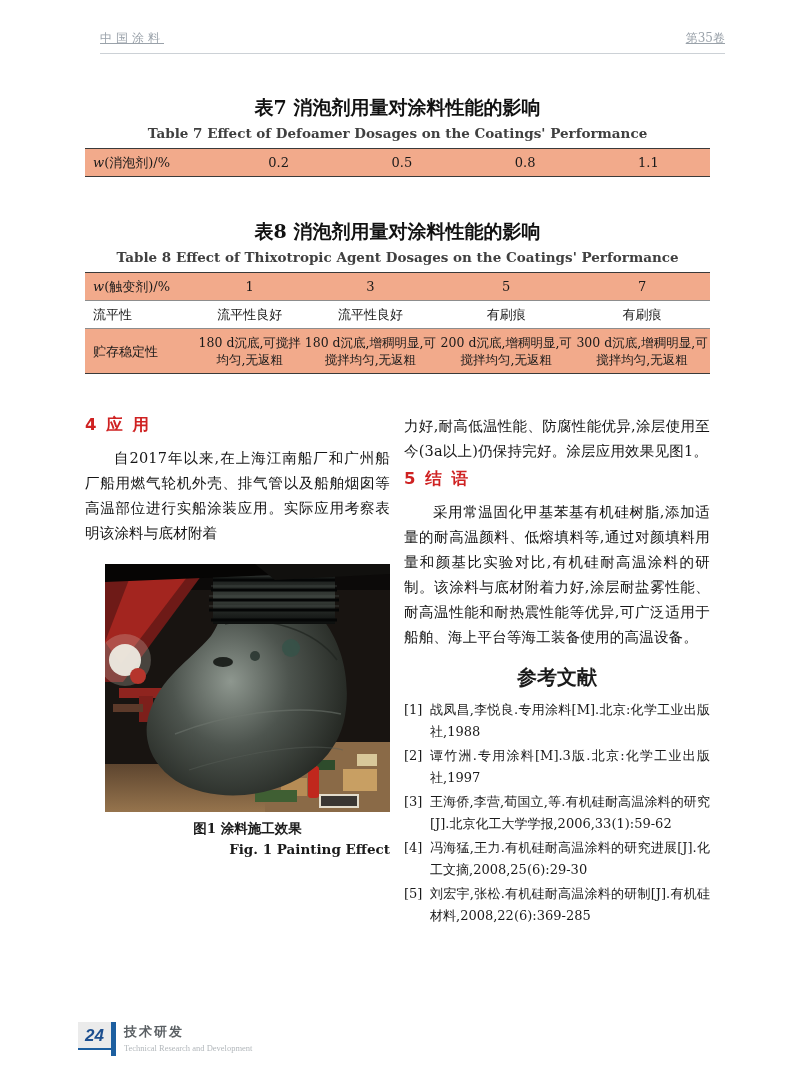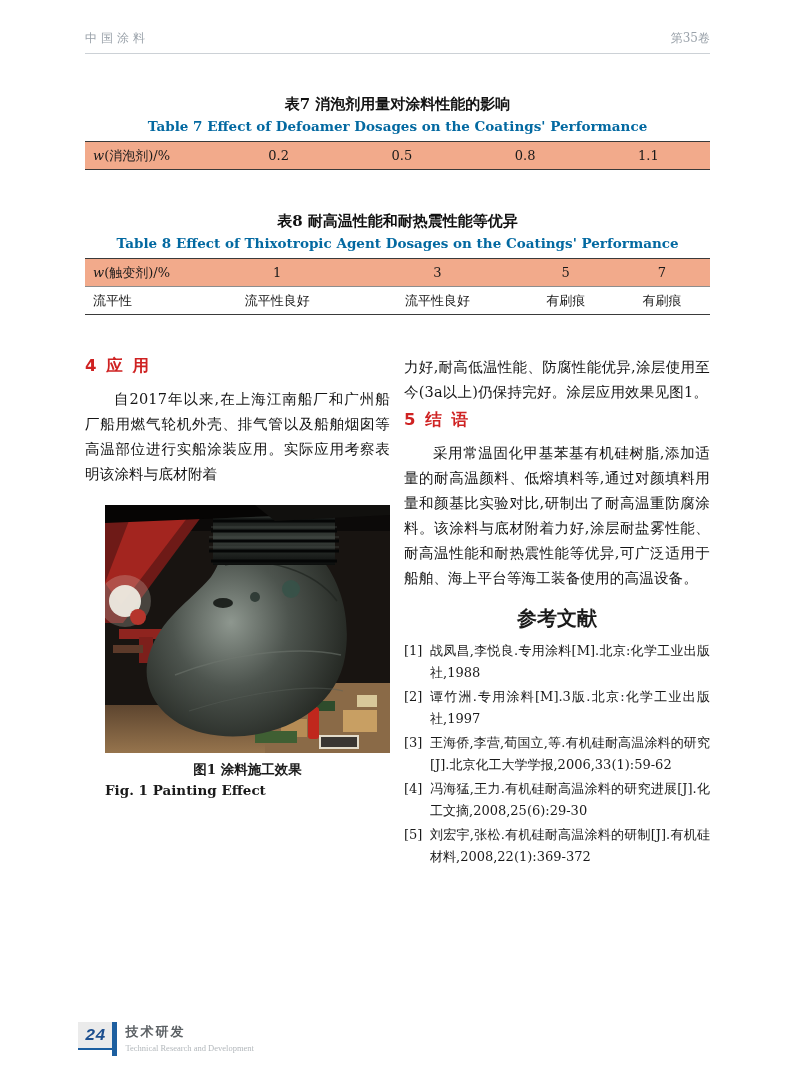--- a/index.html
+++ b/index.html
@@ -4,30 +4,30 @@
 <style>
   * { margin:0; padding:0; box-sizing:border-box; }
   html,body { background:#ffffff; }
   .page {
     position:relative; width:794px; height:1077px; background:#fff;
     font-family:"DejaVu Serif","Liberation Serif",serif; color:#1a1a1a;
     overflow:hidden; margin:0 auto;
   }
   
   .runhead {
-    position:absolute; top:30px; left:85px; width:625px;
+    position:absolute; top:30px; left:100px; width:625px;
     display:flex; justify-content:space-between; align-items:flex-end;
     padding-bottom:6px; border-bottom:1px solid #ccd1d6;
-    color:#9aa2aa; font-size:12px;
+    color:#9aa2aa; font-size:12px;text-decoration:underline;
   }
   .runhead .jname { letter-spacing:4px; }
   
   .content { position:absolute; top:95px; left:85px; width:625px; }
-  .tbl-title-cn { text-align:center; font-size:15px; font-weight:bold; color:#111; }
-  .tbl-title-en { text-align:center; font-size:13.5px; font-weight:bold; color:#0369a1; margin-top:4px; }
+  .tbl-title-cn { text-align:center; font-size:19px; font-weight:bold; color:#111; }
+  .tbl-title-en { text-align:center; font-size:13.5px; font-weight:bold; color:#404040; margin-top:4px; }
   table.datatbl {
     width:100%; border-collapse:collapse; margin-top:7px;
     border-top:1.6px solid #3a3a3a; border-bottom:1.6px solid #3a3a3a;
     font-size:13px;
   }
   table.datatbl td {
     text-align:center; padding:5px 0; line-height:17px; color:#1a1a1a;margin-left:24px;
   }
   table.datatbl td.lbl { text-align:left; padding-left:8px; white-space:nowrap; }
   tr.band td { background:#f2aa8b; }
@@ -47,32 +47,32 @@
     color:#cf2222; font-size:16.5px; font-weight:bold; letter-spacing:2px;
     margin:0 0 10px 0; font-family:"DejaVu Sans","Liberation Sans",sans-serif;
   }
   .top-cols { margin-top:36px; }
   .t8-block { margin-top:42px; }
   .sec-cols { margin-top:40px; }
   
   .figure { margin-top:18px; margin-left:20px; width:285px; }
   .figure svg { display:block; width:285px; height:248px; }
   .fig-cap-cn { text-align:center; font-weight:bold; font-size:13.5px; margin-top:8px; }
-  .fig-cap-en { text-align:left; font-weight:bold; font-size:13.5px; margin-top:3px; }
+  .fig-cap-en { text-align:right; font-weight:bold; font-size:13.5px; margin-top:3px; }
   
   .ref-head { text-align:center; font-weight:bold; font-size:20px; margin:14px 0 8px 0; }
   .ref-item { display:flex; font-size:13px; line-height:21.5px; text-align:justify; margin-bottom:3px; }
   .ref-item .num { flex:0 0 26px; }
   .ref-item .txt { flex:1; }
   
   .footer { position:absolute; left:78px; top:1022px; display:flex; align-items:flex-start; }
   .pagenum {
     background:#ebebeb; color:#1d4f8f; font-style:italic; font-weight:bold;
     font-size:17px; padding:4px 7px 2px 7px; border-bottom:2px solid #1d5fa0;
-    font-family:Liberation Mono, monospace; line-height:20px;
+    font-family:Liberation Sans, sans-serif; line-height:20px;
   }
   .fbar { width:5px; height:34px; background:#1d5fa0; margin-right:8px; }
   .ftitles { padding-top:1px; font-family:"DejaVu Sans","Liberation Sans",sans-serif; }
   .f-cn { font-size:13px; font-weight:bold; color:#5a5f63; letter-spacing:2px; }
   .f-en { font-size:8.5px; color:#b3b8bc; margin-top:2px;font-family:Liberation Serif, serif; }
 </style>
 </head>
 <body>
 
 <div class="page">
@@ -95,37 +95,44 @@
           <td>0.5</td>
           <td>0.8</td>
           <td>1.1</td>
         </tr>
       </tbody>
         </table>
     </div>
 
 
     <div class="t8-block">
-      <div class="tbl-title-cn">表8  耐高温性能和耐热震性能等优异</div>
+      <div class="tbl-title-cn">表8  消泡剂用量对涂料性能的影响</div>
       <div class="tbl-title-en">Table 8  Effect of Thixotropic Agent Dosages on the Coatings' Performance</div>
       <table class="datatbl">
         <tbody>
             <tr class="band">
           <td class="lbl" style="width:112px"><span class="it">w</span><span>(触变剂)/%</span></td>
           <td>1</td>
           <td>3</td>
           <td>5</td>
           <td>7</td>
         </tr>
         <tr class="sep">
           <td class="lbl">流平性</td>
           <td>流平性良好</td>
           <td>流平性良好</td>
           <td>有刷痕</td>
           <td>有刷痕</td>
+        </tr>
+        <tr class="band sep">
+          <td class="lbl">贮存稳定性</td>
+          <td class="small">180 d沉底,可搅拌均匀,无返粗</td>
+          <td class="small">180 d沉底,增稠明显,可搅拌均匀,无返粗</td>
+          <td class="small">200 d沉底,增稠明显,可搅拌均匀,无返粗</td>
+          <td class="small">300 d沉底,增稠明显,可搅拌均匀,无返粗</td>
         </tr>
       </tbody>
         </table>
     </div>
 
     <div class="cols sec-cols">
 
       <div class="col-l">
         <h2 class="sec-head">4 应  用</h2>
         <p class="body indent">自2017年以来,在上海江南船厂和广州船厂船用燃气轮机外壳、排气管以及船舶烟囱等高温部位进行实船涂装应用。实际应用考察表明该涂料与底材附着</p>
@@ -199,21 +206,21 @@
             <polygon points="150,0 285,0 285,10 170,16" fill="#11100e"></polygon>
           </svg>
           <div class="fig-cap-cn">图1  涂料施工效果</div>
           <div class="fig-cap-en">Fig. 1  Painting Effect</div>
         </div>
       </div>
 
       <div class="col-r">
         <p class="body">力好,耐高低温性能、防腐性能优异,涂层使用至今(3a以上)仍保持完好。涂层应用效果见图1。</p>
         <h2 class="sec-head" style="margin-top:4px">5 结  语</h2>
-        <p class="body indent">采用常温固化甲基苯基有机硅树脂,添加适量的耐高温颜料、低熔填料等,通过对颜填料用量和颜基比实验对比,研制出了耐高温重防腐涂料。该涂料与底材附着力好,涂层耐盐雾性能、耐高温性能和耐热震性能等优异,可广泛适用于船舶、海上平台等海工装备使用的高温设备。</p>
+        <p class="body indent">采用常温固化甲基苯基有机硅树脂,添加适量的耐高温颜料、低熔填料等,通过对颜填料用量和颜基比实验对比,有机硅耐高温涂料的研制。该涂料与底材附着力好,涂层耐盐雾性能、耐高温性能和耐热震性能等优异,可广泛适用于船舶、海上平台等海工装备使用的高温设备。</p>
 
         <div class="ref-head">参考文献</div>
         <div class="refs">
           <div class="ref-item">
             <span class="num">[1]</span>
             <span class="txt">战凤昌,李悦良.专用涂料[M].北京:化学工业出版社,1988</span>
           </div>
           <div class="ref-item">
             <span class="num">[2]</span>
             <span class="txt">谭竹洲.专用涂料[M].3版.北京:化学工业出版社,1997</span>
@@ -221,21 +228,21 @@
           <div class="ref-item">
             <span class="num">[3]</span>
             <span class="txt">王海侨,李营,荀国立,等.有机硅耐高温涂料的研究[J].北京化工大学学报,2006,33(1):59-62</span>
           </div>
           <div class="ref-item">
             <span class="num">[4]</span>
             <span class="txt">冯海猛,王力.有机硅耐高温涂料的研究进展[J].化工文摘,2008,25(6):29-30</span>
           </div>
           <div class="ref-item">
             <span class="num">[5]</span>
-            <span class="txt">刘宏宇,张松.有机硅耐高温涂料的研制[J].有机硅材料,2008,22(1):369-372</span>
+            <span class="txt">刘宏宇,张松.有机硅耐高温涂料的研制[J].有机硅材料,2008,22(6):369-285</span>
           </div>
         </div>
 
       </div>
     </div>
   </div>
 
   <div class="footer">
     <div class="pagenum">24</div>
     <div class="fbar"></div>

